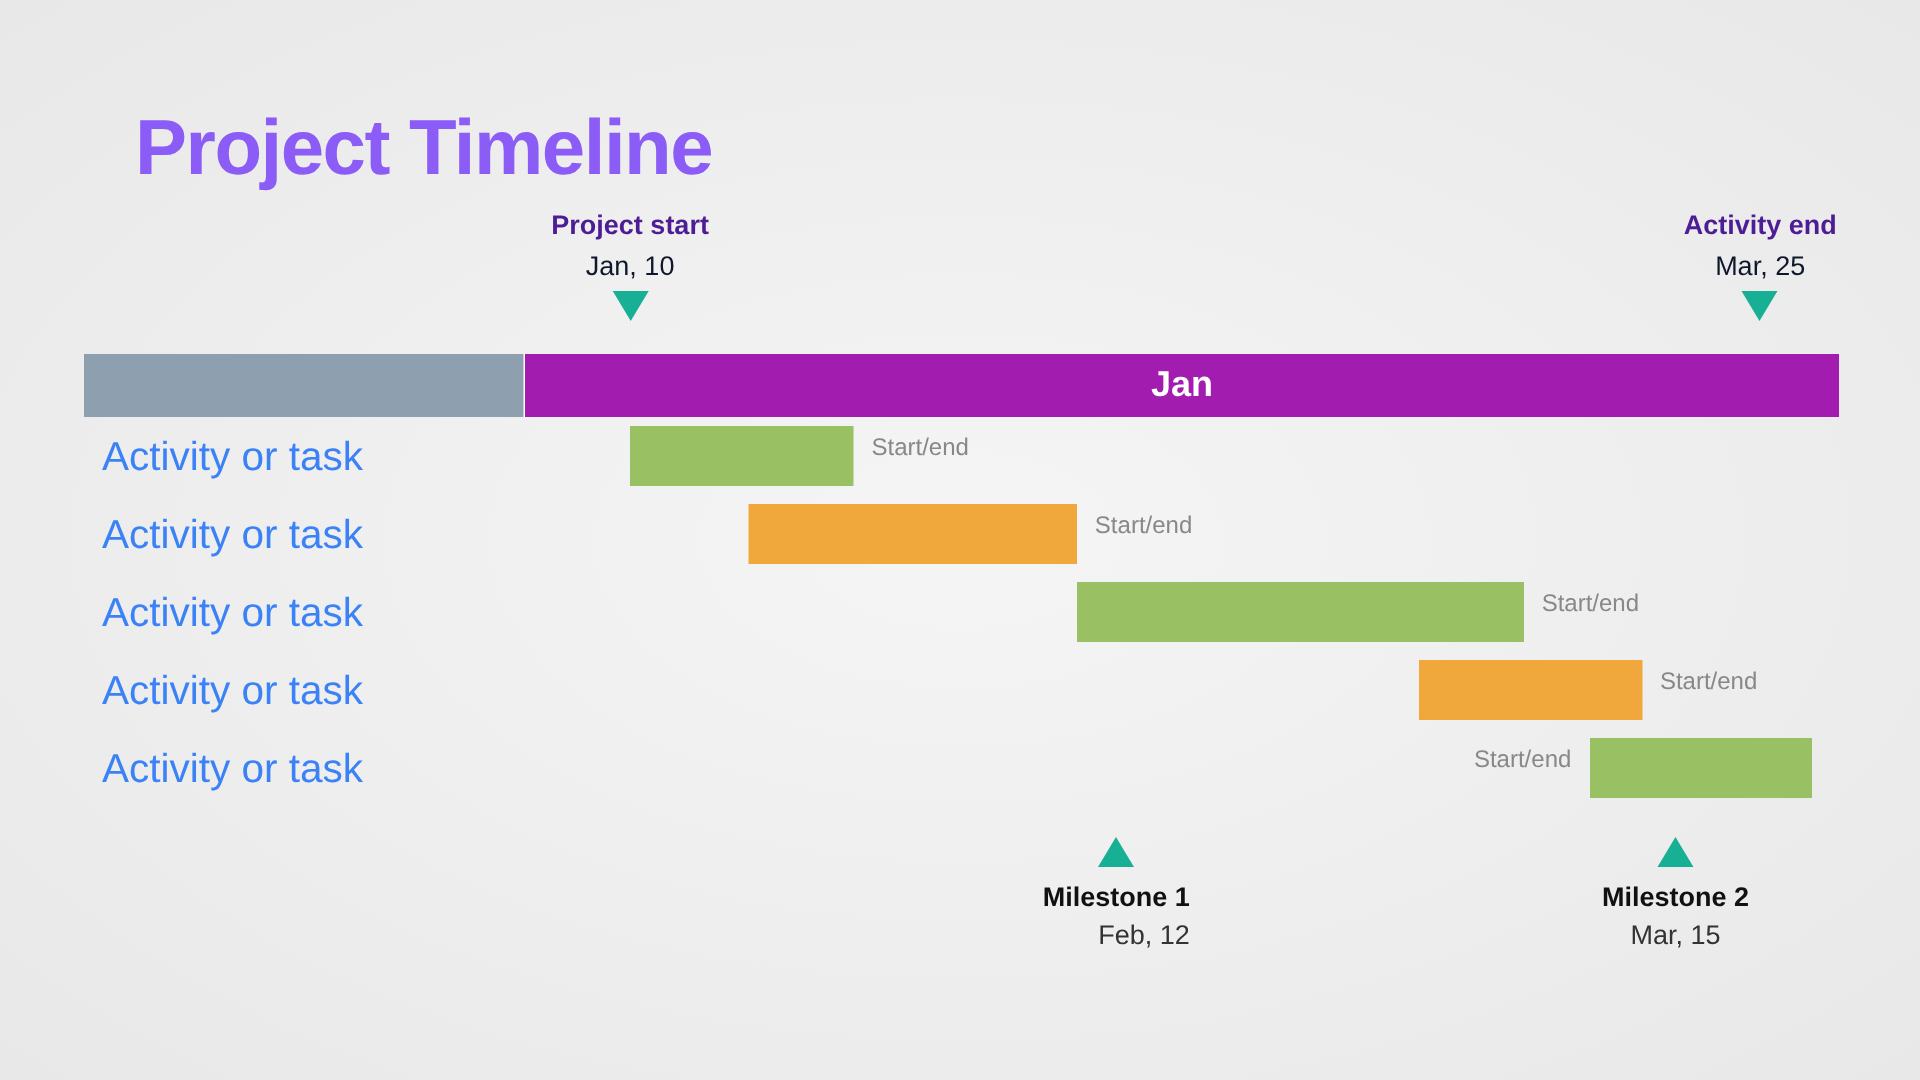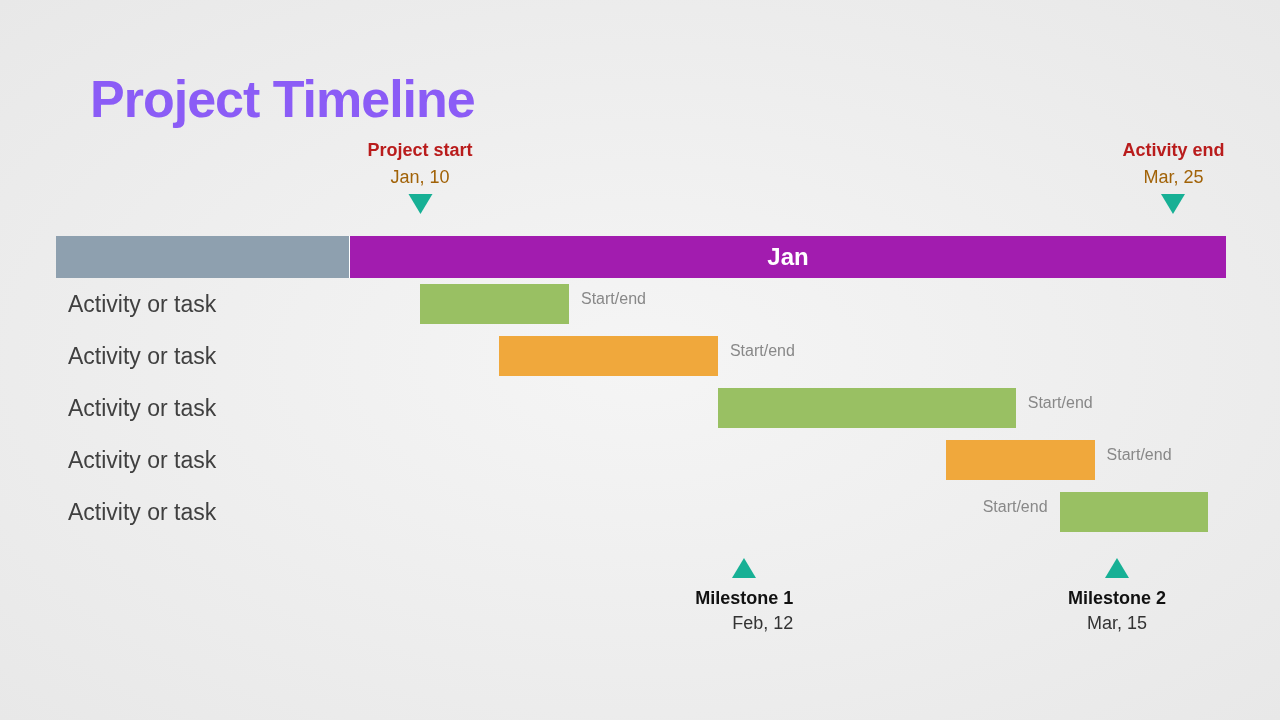--- a/index.html
+++ b/index.html
@@ -48,22 +48,22 @@
   }
   .month-header .month:last-child { border-right: none; }
   .row {
     display: flex;
     align-items: center;
     height: 52px;
     position: relative;
   }
   .row .label {
     width: 294px;
-    font-size: 23px;
-    color: #404040;
+    font-size: 27px;
+    color: #3b82f6;
     padding-left: 12px;
   }
   .row .track {
     position: relative;
     flex: 1;
     height: 100%;
   }
   .bar {
     position: absolute;
     top: 6px;
@@ -79,26 +79,26 @@
     white-space: nowrap;
   }
   .marker-top {
     position: absolute;
     text-align: center;
     transform: translateX(-50%);
   }
   .marker-top .mlabel {
     font-size: 18px;
     font-weight: 700;
-    color: #b91c1c;
+    color: #4c1d95;
     margin-bottom: 6px;
   }
   .marker-top .mdate {
     font-size: 18px;
-    color: #a16207;
+    color: #0f172a;
     margin-bottom: 6px;
   }
   .tri-down {
     width: 0; height: 0;
     border-left: 12px solid transparent;
     border-right: 12px solid transparent;
     border-top: 20px solid #17b095;
     margin: 0 auto;
   }
   .marker-bottom {

